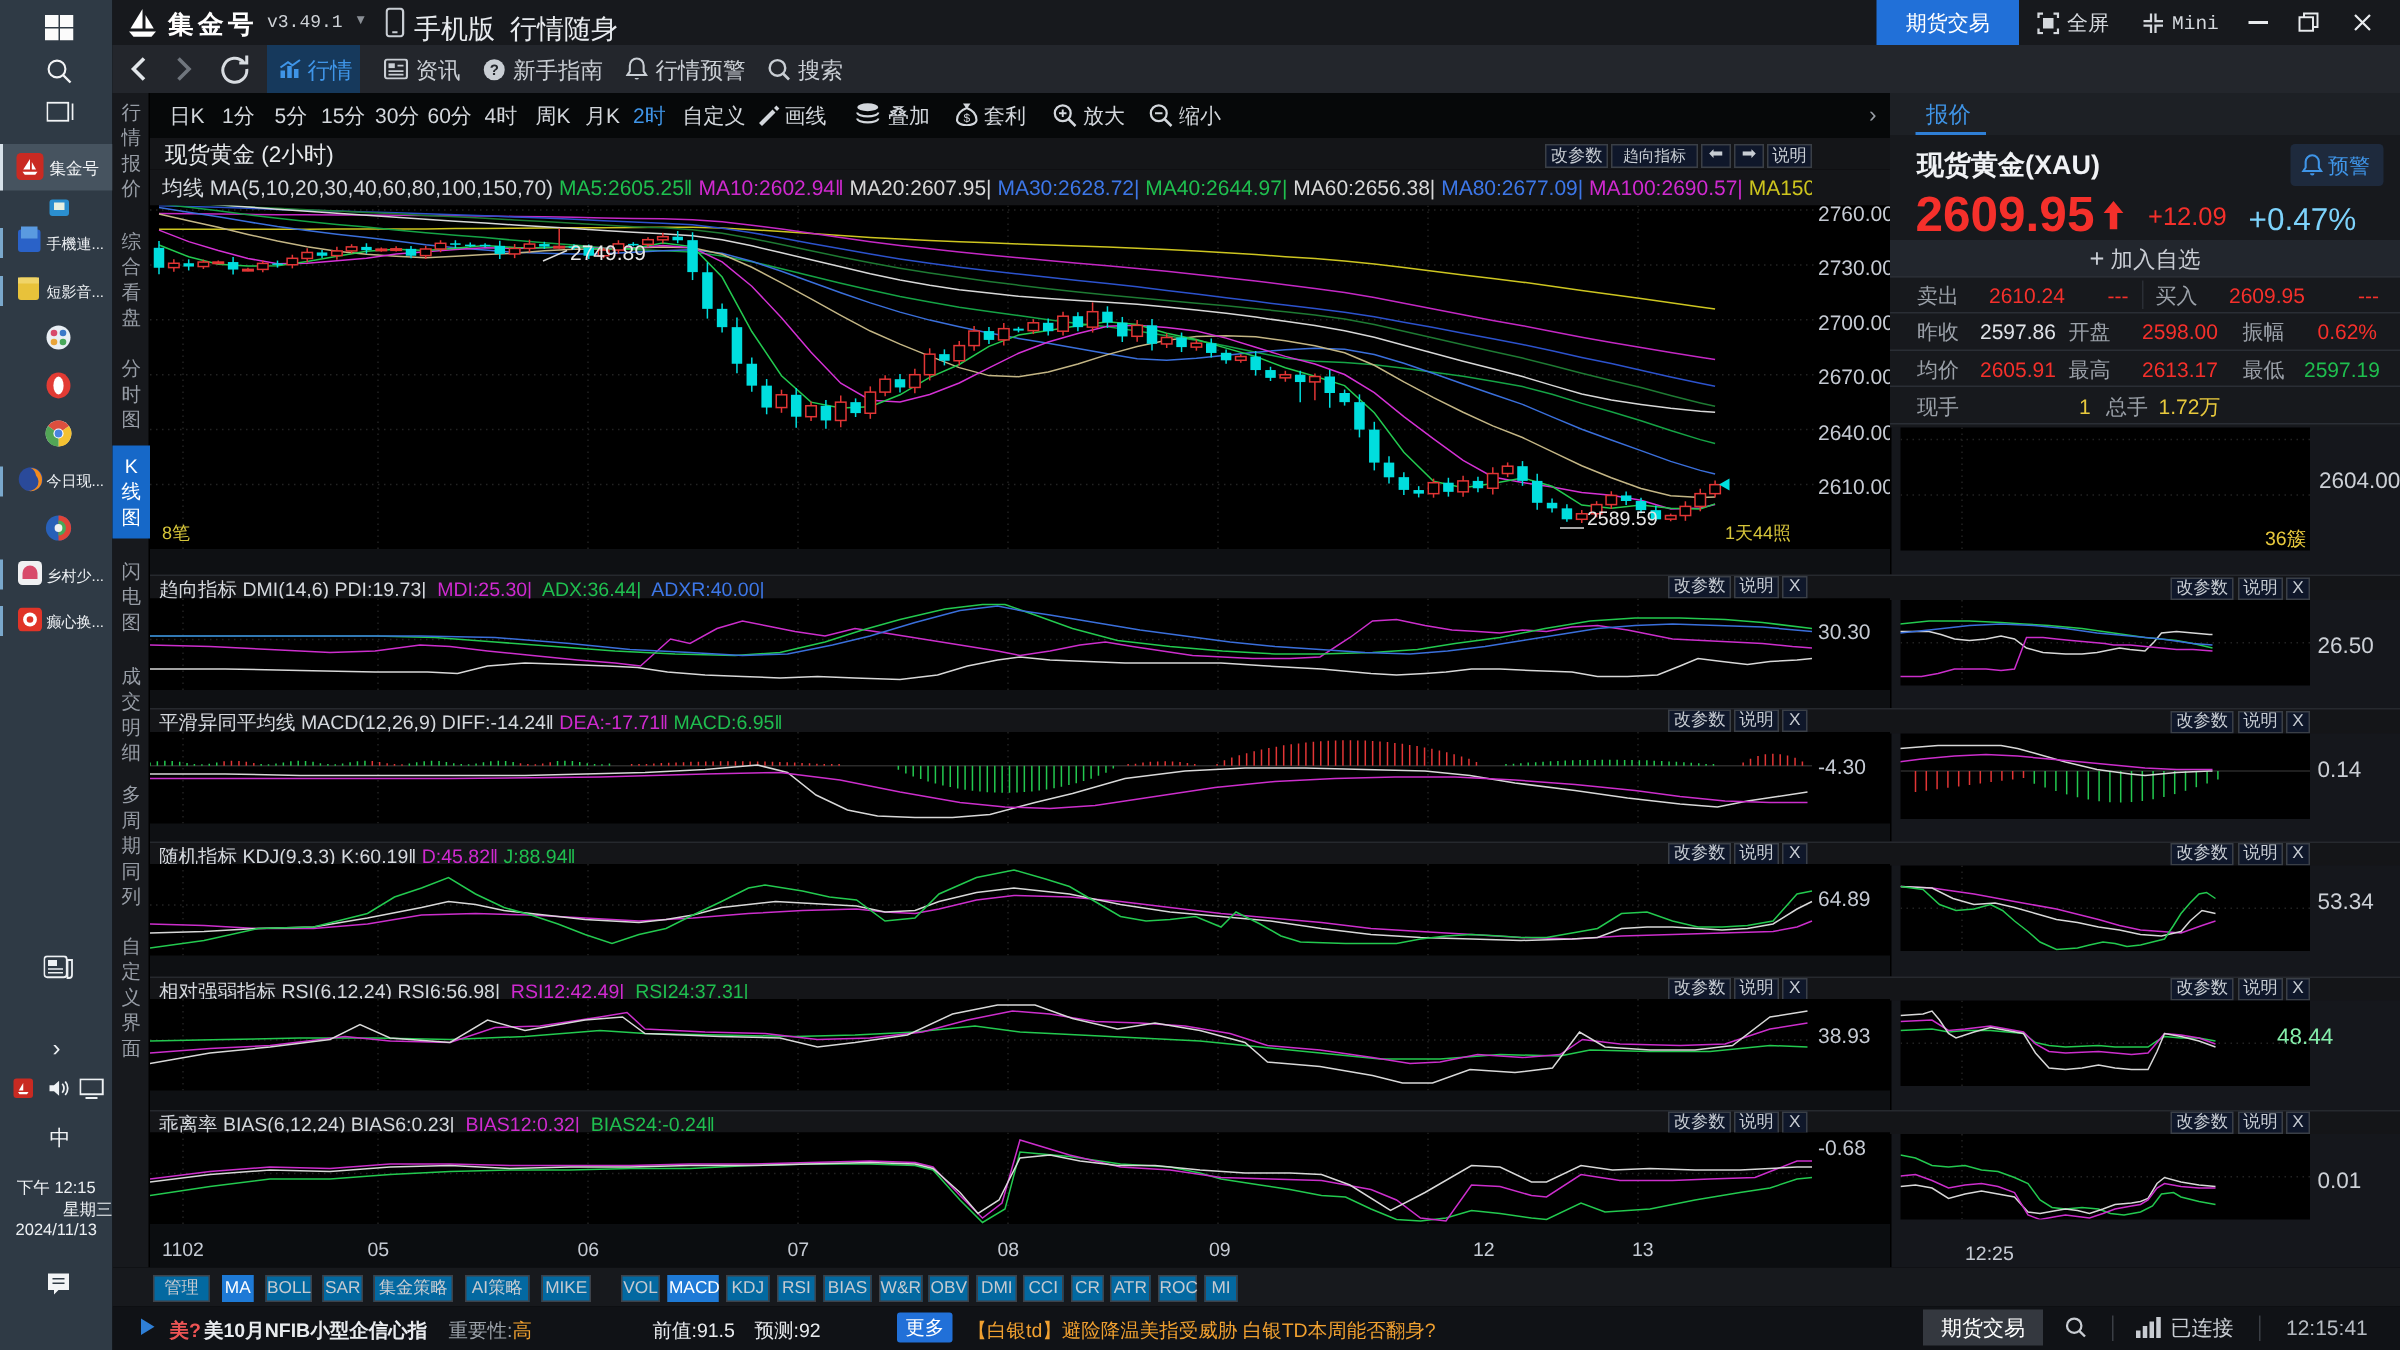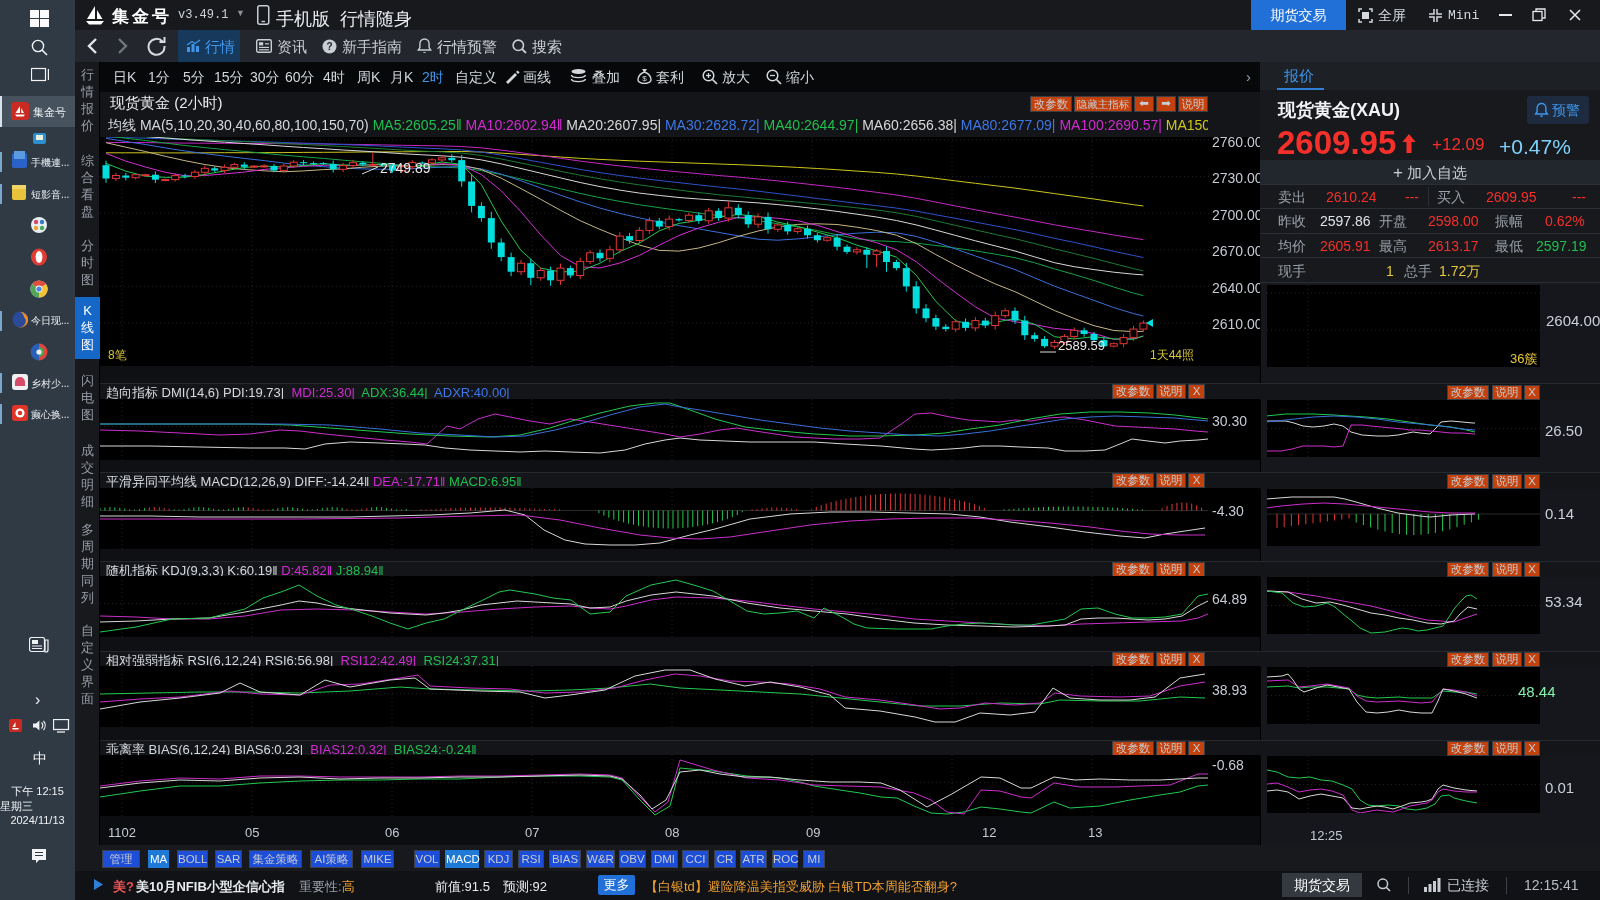--- a/index.html
+++ b/index.html
@@ -1,20 +1,20 @@
 <!DOCTYPE html>
 <html><head><meta charset="utf-8">
 <style>
 *{margin:0;padding:0;box-sizing:border-box}
 html,body{width:1600px;height:900px;overflow:hidden;background:#000;font-family:"Liberation Sans",sans-serif}
 .abs{position:absolute}
 .tx{position:absolute;white-space:nowrap}
-.btn{position:absolute;border:1px solid #3a3f46;color:#c8cdd3;font-size:11.5px;text-align:center;background:#c2410c}
+.btn{position:absolute;border:1px solid #3a3f46;color:#c8cdd3;font-size:11.5px;text-align:center;background:#0f172a}
 .vtab{position:absolute;left:75px;width:25px;color:#979da6;font-size:13px;text-align:center;line-height:17px}
-.tab2{position:absolute;top:850px;height:18px;border:1px solid #3d424a;background:#1d4ed8;color:#c6cad0;font-size:11.5px;text-align:center;line-height:16px}
+.tab2{position:absolute;top:850px;height:18px;border:1px solid #3d424a;background:#0369a1;color:#c6cad0;font-size:11.5px;text-align:center;line-height:16px}
 </style></head>
 <body>
 <div class="abs" style="left:0;top:0;width:1600px;height:900px;background:#000"></div>
 
 <div class="abs" style="left:0;top:0;width:75px;height:900px;background:#2f3a45"></div>
 <svg class="abs" style="left:30px;top:10px" width="19" height="17">
  <rect x="0" y="0" width="9" height="8" fill="#fbfbfb"></rect>
     <rect x="10" y="0" width="9" height="8" fill="#fbfbfb"></rect>
  <rect x="0" y="9" width="9" height="8" fill="#fbfbfb"></rect>
     <rect x="10" y="9" width="9" height="8" fill="#fbfbfb"></rect>
@@ -116,21 +116,21 @@
  <path d="M1 4.5 h3 l3.4 -3 v10 l-3.4 -3 h-3 z" fill="#eef1f4"></path>
     <path d="M9.5 3.5 a4.5 4.5 0 0 1 0 6" fill="none" stroke="#eef1f4" stroke-width="1.2"></path>
     <path d="M11.5 2 a7 7 0 0 1 0 9" fill="none" stroke="#eef1f4" stroke-width="1.2"></path>
   </svg>
 <svg class="abs" style="left:53px;top:719px" width="17" height="14">
  <rect x="0.5" y="0.5" width="15" height="10" fill="none" stroke="#eef1f4" stroke-width="1.3"></rect>
     <line x1="4" y1="13" x2="12" y2="13" stroke="#eef1f4" stroke-width="1.3"></line>
   </svg>
 <div class="tx" style="left:33px;top:750px;font-size:14px;color:#f2f4f6">中</div>
 <div class="tx" style="left:0;top:784px;width:75px;text-align:center;font-size:11px;color:#eef1f4">下午 12:15</div>
-<div class="tx" style="left:0;top:799px;width:75px;text-align:left;font-size:11px;color:#eef1f4">星期三</div>
+<div class="tx" style="left:0;top:799px;width:75px;text-align:right;font-size:11px;color:#eef1f4">星期三</div>
 <div class="tx" style="left:0;top:814px;width:75px;text-align:center;font-size:11px;color:#eef1f4">2024/11/13</div>
 <svg class="abs" style="left:31px;top:848px" width="17" height="16">
  <path d="M1 1 h14 v11 h-7 l-3 3 v-3 h-4 z" fill="#f2f4f6"></path>
     <line x1="4" y1="4.5" x2="12" y2="4.5" stroke="#2f3a45"></line>
     <line x1="4" y1="7.5" x2="12" y2="7.5" stroke="#2f3a45"></line>
   </svg>
 
 <div class="abs" style="left:75px;top:0;width:1525px;height:30px;background:#17191d"></div>
 <svg class="abs" style="left:84px;top:4px" width="24" height="22">
  <path d="M11 2 L11 15 L3 15 Z" fill="#fff"></path>
@@ -257,21 +257,21 @@
  <circle cx="6.5" cy="6.5" r="5.3" fill="none" stroke="#d3d7dc" stroke-width="1.5"></circle>
     <line x1="10.5" y1="10.5" x2="15" y2="15" stroke="#d3d7dc" stroke-width="1.7"></line>
     <line x1="4" y1="6.5" x2="9" y2="6.5" stroke="#d3d7dc" stroke-width="1.3"></line>
   </svg>
 <div class="tx" style="left:786px;top:69px;font-size:14px;color:#d3d7dc">缩小</div>
 <div class="tx" style="left:1246px;top:68px;font-size:15px;color:#9aa0a8">›</div>
 
 <div class="abs" style="left:100px;top:92px;width:1160px;height:21px;background:#141518"></div>
 <div class="tx" style="left:110px;top:94px;font-size:15px;color:#e8ebee">现货黄金 (2小时)</div>
 <div class="btn" style="left:1030px;top:96px;width:42px;height:16px;line-height:14px">改参数</div>
-<div class="btn" style="left:1074px;top:96px;width:58px;height:16px;line-height:14px;font-size:10.5px">隐藏主指标</div>
+<div class="btn" style="left:1074px;top:96px;width:58px;height:16px;line-height:14px;font-size:10.5px">趋向指标</div>
 <div class="btn" style="left:1134px;top:96px;width:20px;height:16px;line-height:13px">⬅</div>
 <div class="btn" style="left:1156px;top:96px;width:20px;height:16px;line-height:13px">➡</div>
 <div class="btn" style="left:1178px;top:96px;width:30px;height:16px;line-height:14px">说明</div>
 
 <div class="abs" style="left:100px;top:113px;width:1160px;height:24px;background:#141518"></div>
 <div class="tx" style="left:108px;top:117px;font-size:14px;color:#d5d9de;width:1100px;overflow:hidden">均线 MA(5,10,20,30,40,60,80,100,150,70) <span style="color:#1fbf4f">MA5:2605.25‖</span> <span style="color:#d02ad0">MA10:2602.94‖</span> <span style="color:#d8d8d8">MA20:2607.95|</span> <span style="color:#3d77e8">MA30:2628.72|</span> <span style="color:#1fbf4f">MA40:2644.97|</span> <span style="color:#d8d8d8">MA60:2656.38|</span> <span style="color:#3d77e8">MA80:2677.09|</span> <span style="color:#d02ad0">MA100:2690.57|</span> <span style="color:#cdc51e">MA150:2</span></div>
 
 <div class="abs" style="left:100px;top:137px;width:1160px;height:229px;background:#000"></div>
 
 <div class="tx" style="left:1212px;top:134px;font-size:14px;color:#c5cad3">2760.00</div>

